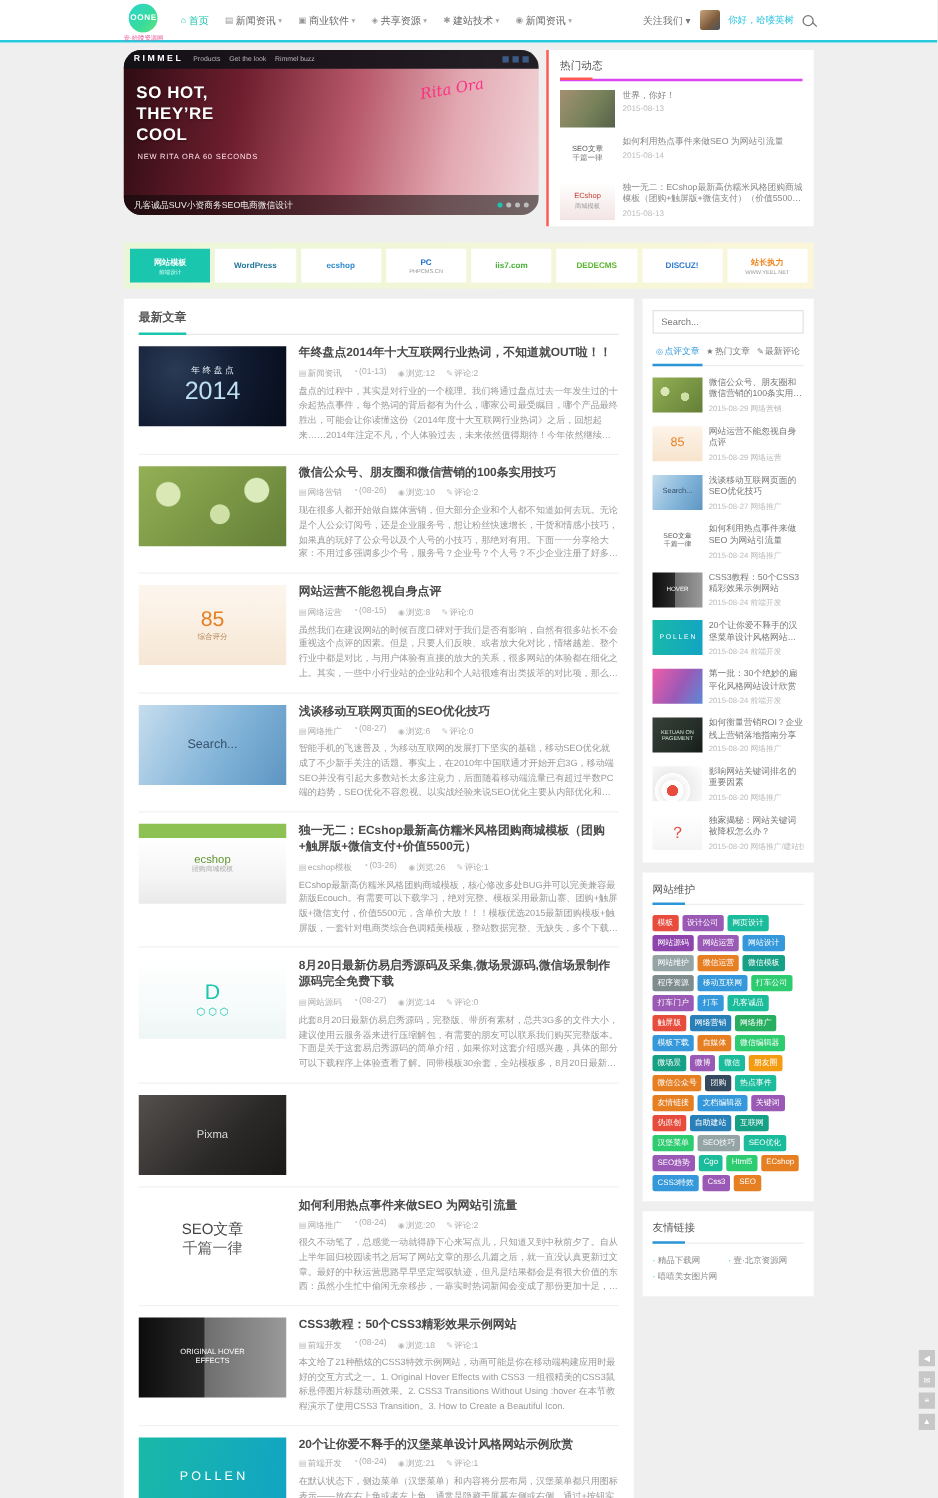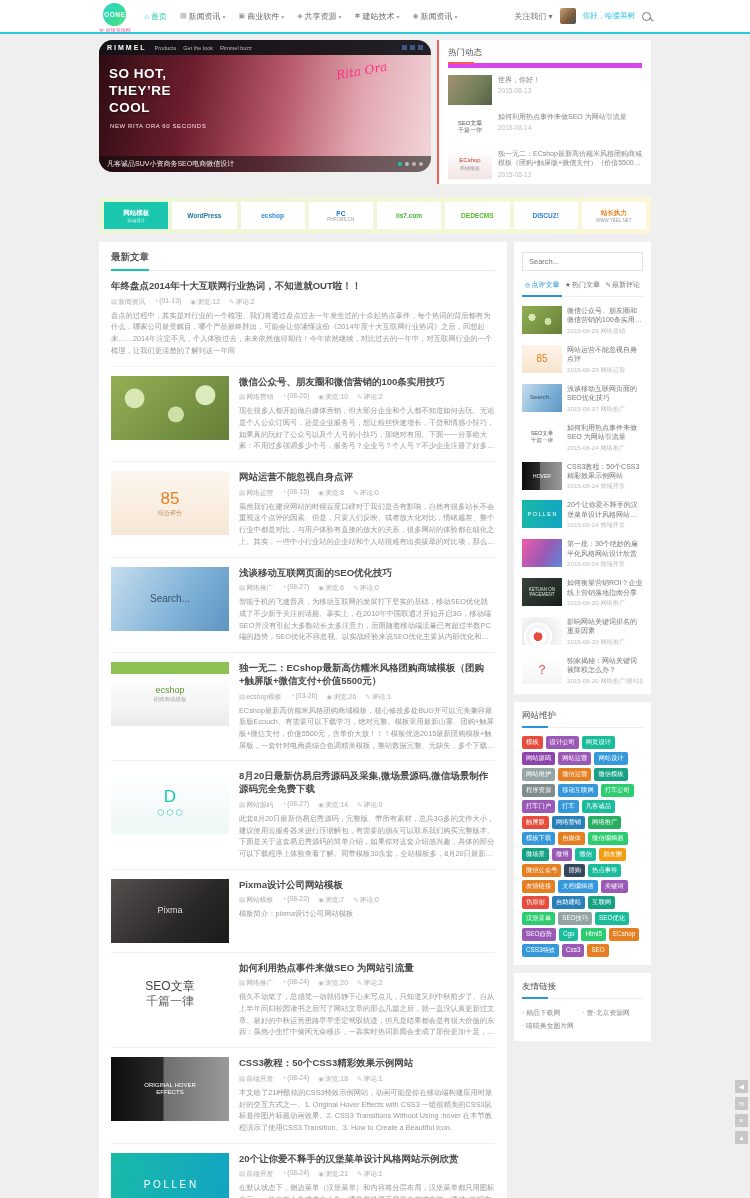--- a/index.html
+++ b/index.html
@@ -38,21 +38,21 @@
   .headline { position:absolute; left:10px; top:26px; color:#fff; font-weight:bold; font-size:13.5px; line-height:1.25; text-shadow:0 1px 2px rgba(0,0,0,.4); letter-spacing:.5px; }
   .subline { position:absolute; left:11px; top:82px; color:#ffe3ea; font-size:6px; line-height:1.6; letter-spacing:.6px; }
   .signature { position:absolute; right:44px; top:24px; color:#ff2e83; font-size:12px; font-style:italic; transform:rotate(-10deg); font-family:"DejaVu Serif",serif; }
   .caption-bar { position:absolute; left:0; right:0; bottom:0; height:16px; background:rgba(10,10,10,.55); display:flex; align-items:center; padding:0 8px; }
   .caption-text { color:#eee; font-size:7px; }
   .dots { margin-left:auto; display:flex; gap:3px; }
   .dots i { width:4px; height:4px; border-radius:50%; background:#bbb; display:inline-block; }
   .dots i.on { background:#1bc6ae; }
 
   .hotbox { flex:1; background:#fff; border-left:2px solid #ff5a52; padding:7px 9px 5px; }
-  .hotbox-title { font-size:8.5px; color:#555; padding-bottom:4px; border-bottom:5px solid #d946ef; position:relative; }
+  .hotbox-title { font-size:8.5px; color:#555; padding-bottom:4px; border-bottom:2px solid #d946ef; position:relative; }
   .hotbox-title::after { content:""; position:absolute; left:0; bottom:-1px; width:26px; height:2px; background:#ff5a52; }
   .hot-item { display:flex; gap:6px; margin-top:7px; }
   .hot-thumb { width:44px; height:30px; flex:none; display:flex; flex-direction:column; align-items:center; justify-content:center; overflow:hidden; text-align:center; background:#eee; }
   .hot-body { flex:1; min-width:0; }
   .hot-t { font-size:7px; color:#888; line-height:1.35; display:-webkit-box; -webkit-line-clamp:2; -webkit-box-orient:vertical; overflow:hidden; }
   .hot-d { font-size:6.5px; color:#bbb; margin-top:3px; }
 
   
   .partners { margin-top:13px; background:linear-gradient(90deg,#eaf6d8,#fbf6d9); padding:5px; display:flex; gap:4px; }
   .partner { flex:1; height:27px; background:#fff; display:flex; flex-direction:column; align-items:center; justify-content:center; overflow:hidden; }
@@ -276,20 +276,24 @@
           <span class="p-sub" style="color: rgb(153, 153, 153);">WWW.YEEL.NET</span>
         </div>
       </div>
 
     <div class="main-row">
       <section class="article-card">
         <h2 class="section-title">最新文章</h2>
         <div>
 
             <article class="post">
+              <div class="thumb" style="background: radial-gradient(circle at 25% 30%, rgb(42, 58, 85) 0%, rgb(16, 26, 48) 55%, rgb(7, 13, 26) 100%);">
+                <span class="t-label" style="color: rgb(232, 242, 250); font-size: 7px;">年 终 盘 点</span>
+                <span class="t-sub" style="color: rgb(191, 224, 242); font-size: 20px;">2014</span>
+              </div>
               <div class="post-body">
                 <h3 class="post-title">年终盘点2014年十大互联网行业热词，不知道就OUT啦！！</h3>
                 <div class="meta">
                   <span><i>▤</i><em style="font-style:normal">新闻资讯</em></span>
                   <span><i>◔</i><em style="font-style:normal">(01-13)</em></span>
                   <span><i>◉</i><em style="font-style:normal">浏览:12</em></span>
                   <span><i>✎</i><em style="font-style:normal">评论:2</em></span>
                 </div>
                 <p class="excerpt">盘点的过程中，其实是对行业的一个梳理。我们将通过盘点过去一年发生过的十余起热点事件，每个热词的背后都有为什么，哪家公司最受瞩目，哪个产品最终胜出，可能会让你读懂这份《2014年度十大互联网行业热词》之后，回想起来……2014年注定不凡，个人体验过去，未来依然值得期待！今年依然继续，对比过去的一年中，对互联网行业的一个梳理，让我们更清楚的了解到这一年间</p>
               </div>
@@ -377,30 +381,20 @@
                   <span><i>✎</i><em style="font-style:normal">评论:0</em></span>
                 </div>
                 <p class="excerpt">此套8月20日最新仿易启秀源码，完整版、带所有素材，总共3G多的文件大小，建议使用云服务器来进行压缩解包，有需要的朋友可以联系我们购买完整版本。下面是关于这套易启秀源码的简单介绍，如果你对这套介绍感兴趣，具体的部分可以下载程序上体验查看了解。同带模板30余套，全站模板多，8月20日最新更新，免费模板和收费均包括在内，本套微信场景制作功能及各种模板风格、微信场景易企秀logo均齐全，总共3G多文件的分享</p>
               </div>
             </article>
 
             <article class="post">
               <div class="thumb" style="background: linear-gradient(135deg, rgb(84, 80, 78), rgb(43, 41, 40) 60%, rgb(27, 26, 25));">
                 <span class="t-label" style="color: rgb(221, 221, 221); font-size: 9px;">Pixma</span>
                 <span class="t-sub" style="color: rgb(153, 153, 153); font-size: 6px;"></span>
-              </div>
-              <div class="post-body">
-                <h3 class="post-title">Pixma设计公司网站模板</h3>
-                <div class="meta">
-                  <span><i>▤</i><em style="font-style:normal">网站模板</em></span>
-                  <span><i>◔</i><em style="font-style:normal">(08-22)</em></span>
-                  <span><i>◉</i><em style="font-style:normal">浏览:7</em></span>
-                  <span><i>✎</i><em style="font-style:normal">评论:0</em></span>
-                </div>
-                <p class="excerpt">模板简介：pixma设计公司网站模板</p>
               </div>
             </article>
 
             <article class="post">
               <div class="thumb" style="background: rgb(255, 255, 255);">
                 <span class="t-label" style="color: rgb(68, 68, 68); font-size: 12px;">SEO文章</span>
                 <span class="t-sub" style="color: rgb(102, 102, 102); font-size: 12px;">千篇一律</span>
               </div>
               <div class="post-body">
                 <h3 class="post-title">如何利用热点事件来做SEO 为网站引流量</h3>

